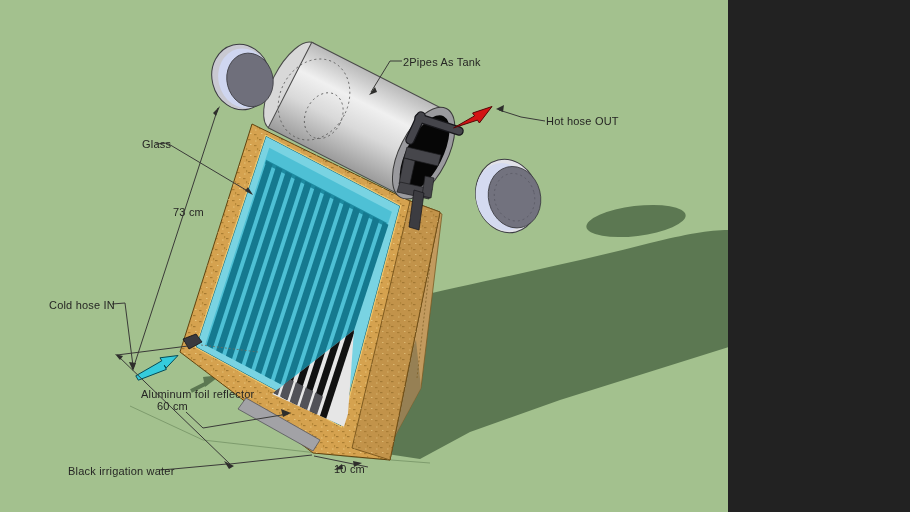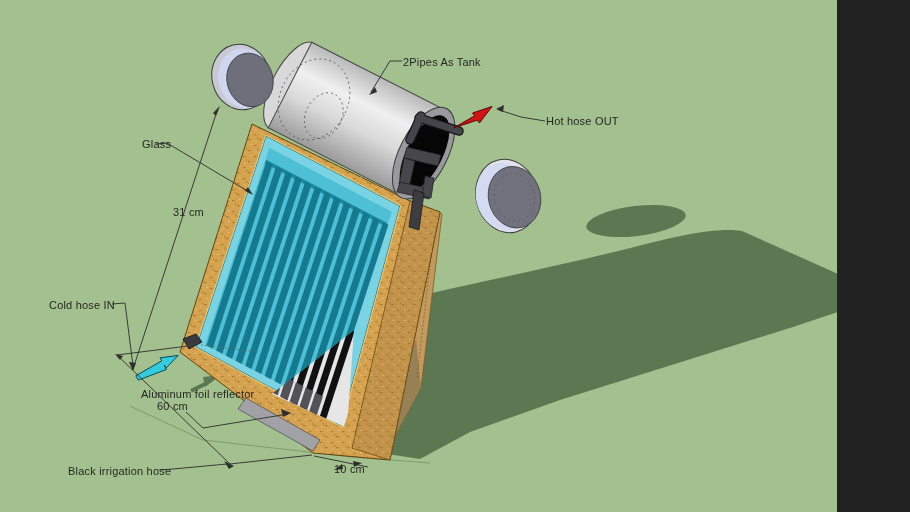--- a/index.html
+++ b/index.html
@@ -1,17 +1,17 @@
 <!DOCTYPE html>
 <html><head>
 <meta charset="utf-8">
 <style>
   html,body{margin:0;padding:0;background:#222;}
   .viewport{
-    position:relative;width:837px;height:512px;overflow:hidden;
+    position:relative;width:728px;height:512px;overflow:hidden;
     background:#c4b5fd;
     font-family:"Liberation Sans",sans-serif;
   }
   .viewport svg{position:absolute;left:0;top:0;}
   .lbl{
     position:absolute;
     font-size:11px;line-height:12px;color:#262624;
     white-space:nowrap;letter-spacing:0.2px;
   }
 </style>
@@ -184,19 +184,19 @@
     <polygon points="234,466 224,461 229,469"></polygon>
     <polygon points="334,470 342,464 343,469"></polygon>
     <polygon points="362,463 353,461 354,467"></polygon>
     <polygon points="291,413 281,409 283,417"></polygon>
   </g>
 </svg>
 
   <div class="lbl" style="left:403px;top:56px">2Pipes As Tank</div>
   <div class="lbl" style="left:546px;top:115px">Hot hose OUT</div>
   <div class="lbl" style="left:142px;top:138px">Glass</div>
-  <div class="lbl" style="left:173px;top:206px">31 cm</div>
+  <div class="lbl" style="left:173px;top:206px">73 cm</div>
   <div class="lbl" style="left:49px;top:299px">Cold hose IN</div>
   <div class="lbl" style="left:141px;top:388px">Aluminum foil reflector</div>
   <div class="lbl" style="left:157px;top:400px">60 cm</div>
-  <div class="lbl" style="left:68px;top:465px">Black irrigation hose</div>
+  <div class="lbl" style="left:68px;top:465px">Black irrigation water</div>
   <div class="lbl" style="left:334px;top:463px">10 cm</div>
 </div>
 
 </body></html>

